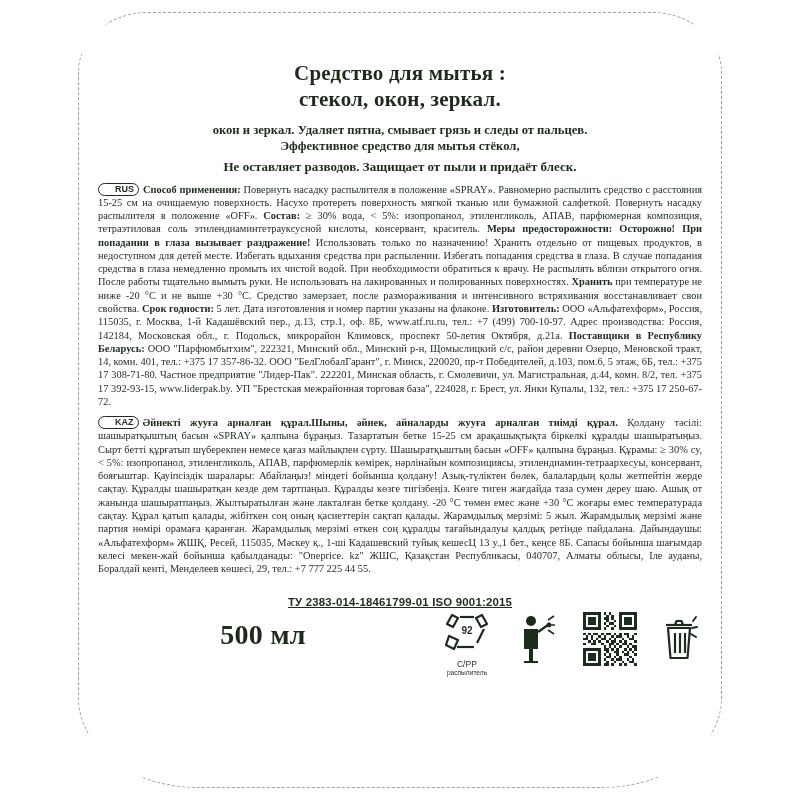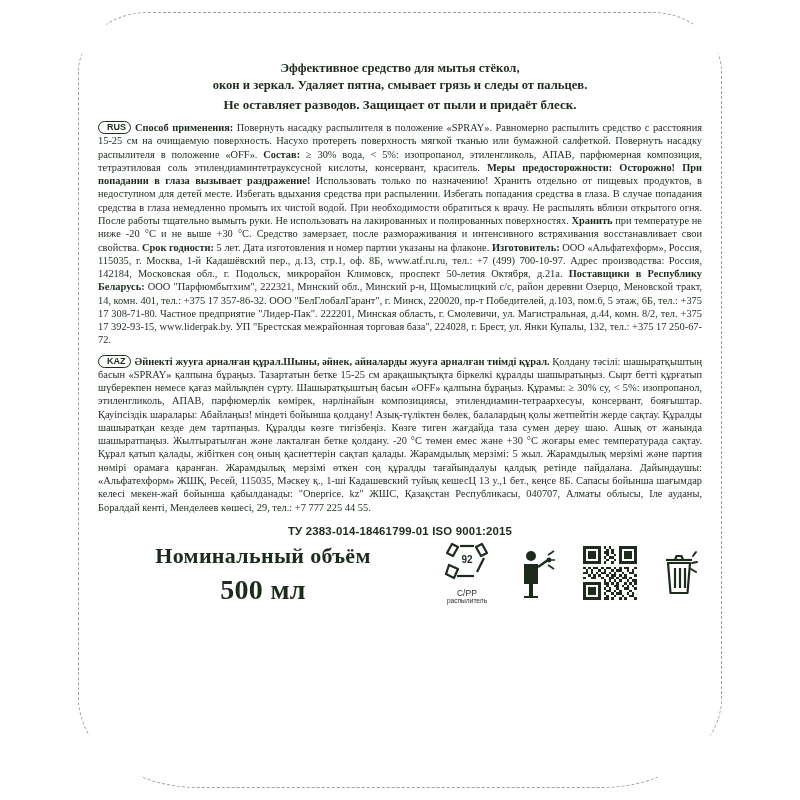--- a/index.html
+++ b/index.html
@@ -56,37 +56,38 @@
     font-size: 10.4px;
     line-height: 1.275;
     text-align: justify;
     text-justify: inter-word;
     margin-bottom: 3px;
   }
   .lang-badge {
     display: inline-block;
     border: 1.4px solid #1d2b1d;
     border-radius: 9px;
-    padding: 0px 4px 0px 8px;
+    padding: 0px 4px 0px 16px;
     font-family: "Liberation Sans", sans-serif;
     font-size: 9px;
     font-weight: bold;
     line-height: 11px;
     vertical-align: 1px;
     margin-right: 4px;
   }
   b { font-weight: bold; }
   .kaz-block { margin-top: 8px; }
   .codes {
-    margin-top: 11px;
+    margin-top: 21px;
     text-align: center;
     font-family: "Liberation Sans", sans-serif;
     font-weight: bold;
     font-size: 11.4px;
     letter-spacing: .2px;
+    text-decoration: underline;
   }
   .bottom {
     position: relative;
     margin-top: 4px;
     height: 86px;
   }
   .volume {
     position: absolute;
     left: 0; top: 2px;
     width: 330px;
@@ -100,21 +101,20 @@
   .volume .vol-value {
     font-weight: bold;
     font-size: 28px;
     letter-spacing: .3px;
     margin-top: 5px;
   }
   .marks {
     position: absolute;
     right: 0; top: 0;
     display: flex;
-    align-items: center;
     gap: 21px;
   }
   .mark { position: relative; }
   .recycle-wrap {
     width: 52px;
     text-align: center;
     font-family: "Liberation Sans", sans-serif;
     font-size: 8px;
     line-height: 1.1;
   }
@@ -152,41 +152,44 @@
   svg { display: block; }
 </style>
 </head>
 <body>
 
 <div id="label">
   <div class="die-cut"></div>
 
   <div class="content">
 
+    <div class="title">
+      <div>Средство для мытья :</div>
+      <div>стекол, окон, зеркал.</div>
+    </div>
 
     <div class="subtitle">
+      <div>окон и зеркал. Удаляет пятна, смывает грязь и следы от пальцев.</div>
       <div>Эффективное средство для мытья стёкол,</div>
-      <div>окон и зеркал. Удаляет пятна, смывает грязь и следы от пальцев.</div>
     </div>
 
     <div class="tagline">Не оставляет разводов. Защищает от пыли и придаёт блеск.</div>
 
     <div class="lang-block">
       <span class="lang-badge">RUS</span><span><b>Способ применения:</b> Повернуть насадку распылителя в положение «SPRAY». Равномерно распылить средство с расстояния 15-25 см на очищаемую поверхность. Насухо протереть поверхность мягкой тканью или бумажной салфеткой. Повернуть насадку распылителя в положение «OFF». <b>Состав:</b> ≥ 30% вода, &lt; 5%: изопропанол, этиленгликоль, АПАВ, парфюмерная композиция, тетраэтиловая соль этилендиаминтетрауксусной кислоты, консервант, краситель. <b>Меры предосторожности: Осторожно! При попадании в глаза вызывает раздражение!</b> Использовать только по назначению! Хранить отдельно от пищевых продуктов, в недоступном для детей месте. Избегать вдыхания средства при распылении. Избегать попадания средства в глаза. В случае попадания средства в глаза немедленно промыть их чистой водой. При необходимости обратиться к врачу. Не распылять вблизи открытого огня. После работы тщательно вымыть руки. Не использовать на лакированных и полированных поверхностях. <b>Хранить</b> при температуре не ниже -20 °С и не выше +30 °С. Средство замерзает, после размораживания и интенсивного встряхивания восстанавливает свои свойства. <b>Срок годности:</b> 5 лет. Дата изготовления и номер партии указаны на флаконе. <b>Изготовитель:</b> ООО «Альфатехформ», Россия, 115035, г. Москва, 1-й Кадашёвский пер., д.13, стр.1, оф. 8Б, www.atf.ru.ru, тел.: +7 (499) 700-10-97. Адрес производства: Россия, 142184, Московская обл., г. Подольск, микрорайон Климовск, проспект 50-летия Октября, д.21а. <b>Поставщики в Республику Беларусь:</b> ООО "Парфюмбытхим", 222321, Минский обл., Минский р-н, Щомыслицкий с/с, район деревни Озерцо, Меновской тракт, 14, комн. 401, тел.: +375 17 357-86-32. ООО "БелГлобалГарант", г. Минск, 220020, пр-т Победителей, д.103, пом.6, 5 этаж, 6Б, тел.: +375 17 308-71-80. Частное предприятие "Лидер-Пак". 222201, Минская область, г. Смолевичи, ул. Магистральная, д.44, комн. 8/2, тел. +375 17 392-93-15, www.liderpak.by. УП "Брестская межрайонная торговая база", 224028, г. Брест, ул. Янки Купалы, 132, тел.: +375 17 250-67-72.</span>
     </div>
 
     <div class="lang-block kaz-block">
       <span class="lang-badge">KAZ</span><span><b>Әйнекті жууға арналған құрал.Шыны, әйнек, айналарды жууға арналған тиімді құрал.</b> Қолдану тәсілі: шашыратқыштың басын «SPRAY» қалпына бұраңыз. Тазартатын бетке 15-25 см арақашықтықта біркелкі құралды шашыратыңыз. Сырт бетті құрғатып шүберекпен немесе қағаз майлықпен сүрту. Шашыратқыштың басын «OFF» қалпына бұраңыз. Құрамы: ≥ 30% су, &lt; 5%: изопропанол, этиленгликоль, АПАВ, парфюмерлік көмірек, нәрлінайын композициясы, этилендиамин-тетраархесуы, консервант, бояғыштар. Қауіпсіздік шаралары: Абайлаңыз! міндеті бойынша қолдану! Азық-түліктен бөлек, балалардың қолы жетпейтін жерде сақтау. Құралды шашыратқан кезде дем тартпаңыз. Құралды көзге тигізбеңіз. Көзге тиген жағдайда таза сумен дереу шаю. Ашық от жанында шашыратпаңыз. Жылтыратылған және лакталған бетке қолдану. -20 °С төмен емес және +30 °С жоғары емес температурада сақтау. Құрал қатып қалады, жібіткен соң оның қасиеттерін сақтап қалады. Жарамдылық мерзімі: 5 жыл. Жарамдылық мерзімі және партия нөмірі орамаға қаранған. Жарамдылық мерзімі өткен соң құралды тағайындалуы қалдық ретінде пайдалана. Дайындаушы: «Альфатехформ» ЖШҚ, Ресей, 115035, Мәскеу қ., 1-ші Кадашевский туйық кешесЦ 13 у.,1 бет., кеңсе 8Б. Сапасы бойынша шағымдар келесі мекен-жай бойынша қабылданады: "Oneprice. kz" ЖШС, Қазақстан Республикасы, 040707, Алматы облысы, Іле ауданы, Боралдай кенті, Менделеев көшесі, 29, тел.: +7 777 225 44 55.</span>
     </div>
 
     <div class="codes">ТУ 2383-014-18461799-01  ISO 9001:2015</div>
 
     <div class="bottom">
       <div class="volume">
-        <div class="vol-label">Номинальный объём</div>
         <div class="vol-value">500 мл</div>
       </div>
 
       <div class="marks">
 
         <div class="mark recycle-wrap">
           <div class="tri">
             <svg viewBox="0 0 46 40" width="46" height="40" aria-hidden="true">
               <g fill="none" stroke="#1d2b1d" stroke-width="2.2" stroke-linejoin="round">
                 <path d="M14 6 L9 15 L3 12 L8 3 Z"></path>

